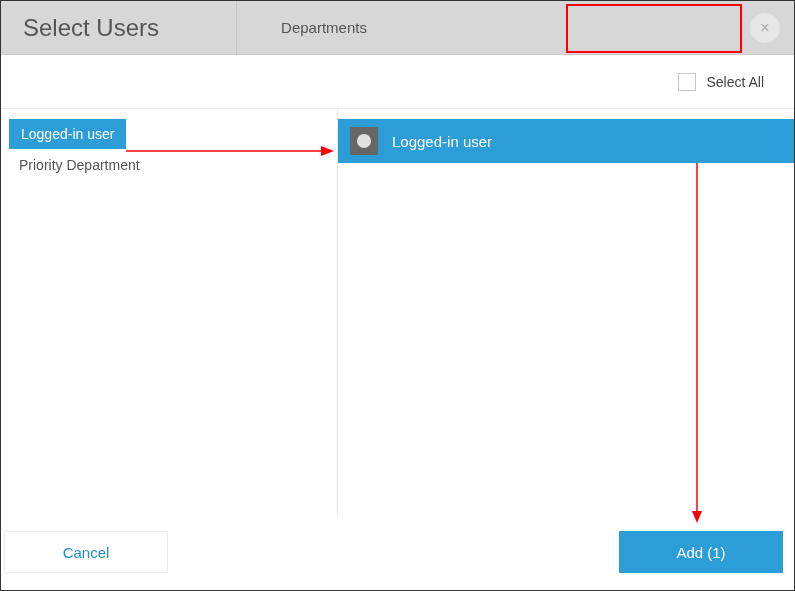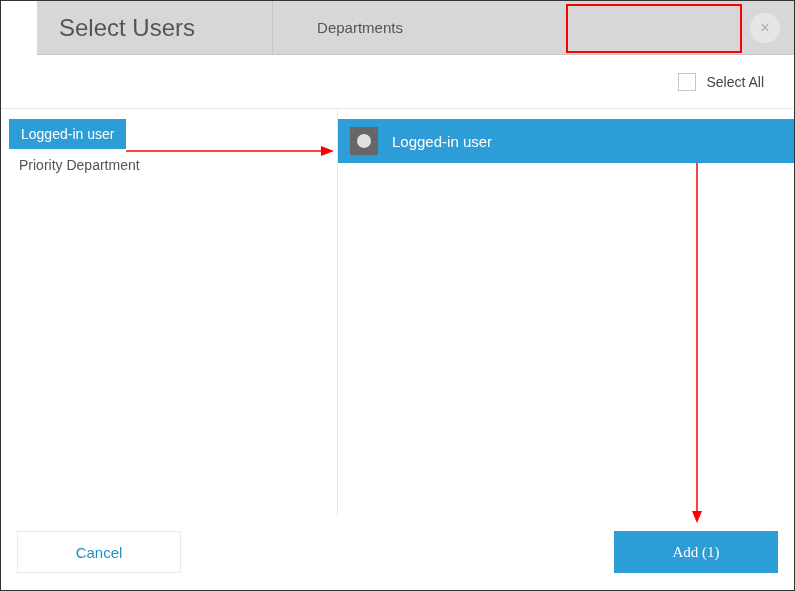--- a/index.html
+++ b/index.html
@@ -12,21 +12,20 @@
       position: relative;
       overflow: hidden;
     }
     .header {
       height: 54px;
       background: #d7d7d7;
       display: flex;
       align-items: stretch;
       border-bottom: 1px solid #c8c8c8;
       position: relative;
-      margin-left: 36px;
     }
     .title {
       width: 235px;
       font-size: 24px;
       font-weight: 300;
       color: #555;
       padding-left: 22px;
       display: flex;
       align-items: center;
     }
@@ -136,26 +135,26 @@
       background: #e0e0e0;
     }
     .user-label {
       color: #fff;
       font-size: 15px;
     }
     .footer {
       position: absolute;
       bottom: 0;
       left: 0;
-      right: 0;
+      right: 8px;
       height: 76px;
       display: flex;
       align-items: center;
       justify-content: space-between;
-      padding: 0 16px;
+      padding: 0 3px;
     }
     .cancel-btn {
       width: 164px;
       height: 42px;
       border: 1px solid #eaeaea;
       background: #fff;
       color: #1f90c8;
       font-size: 15px;
       display: flex;
       align-items: center;
@@ -165,21 +164,20 @@
     .add-btn {
       width: 164px;
       height: 42px;
       background: #2d9dd7;
       color: #fff;
       font-size: 15px;
       display: flex;
       align-items: center;
       justify-content: center;
       cursor: pointer;
-      font-family: Liberation Serif, serif;
     }
     
     .annotation-box {
       position: absolute;
       border: 2px solid #ff0000;
       pointer-events: none;
     }
     .arrow-svg {
       position: absolute;
       pointer-events: none;

